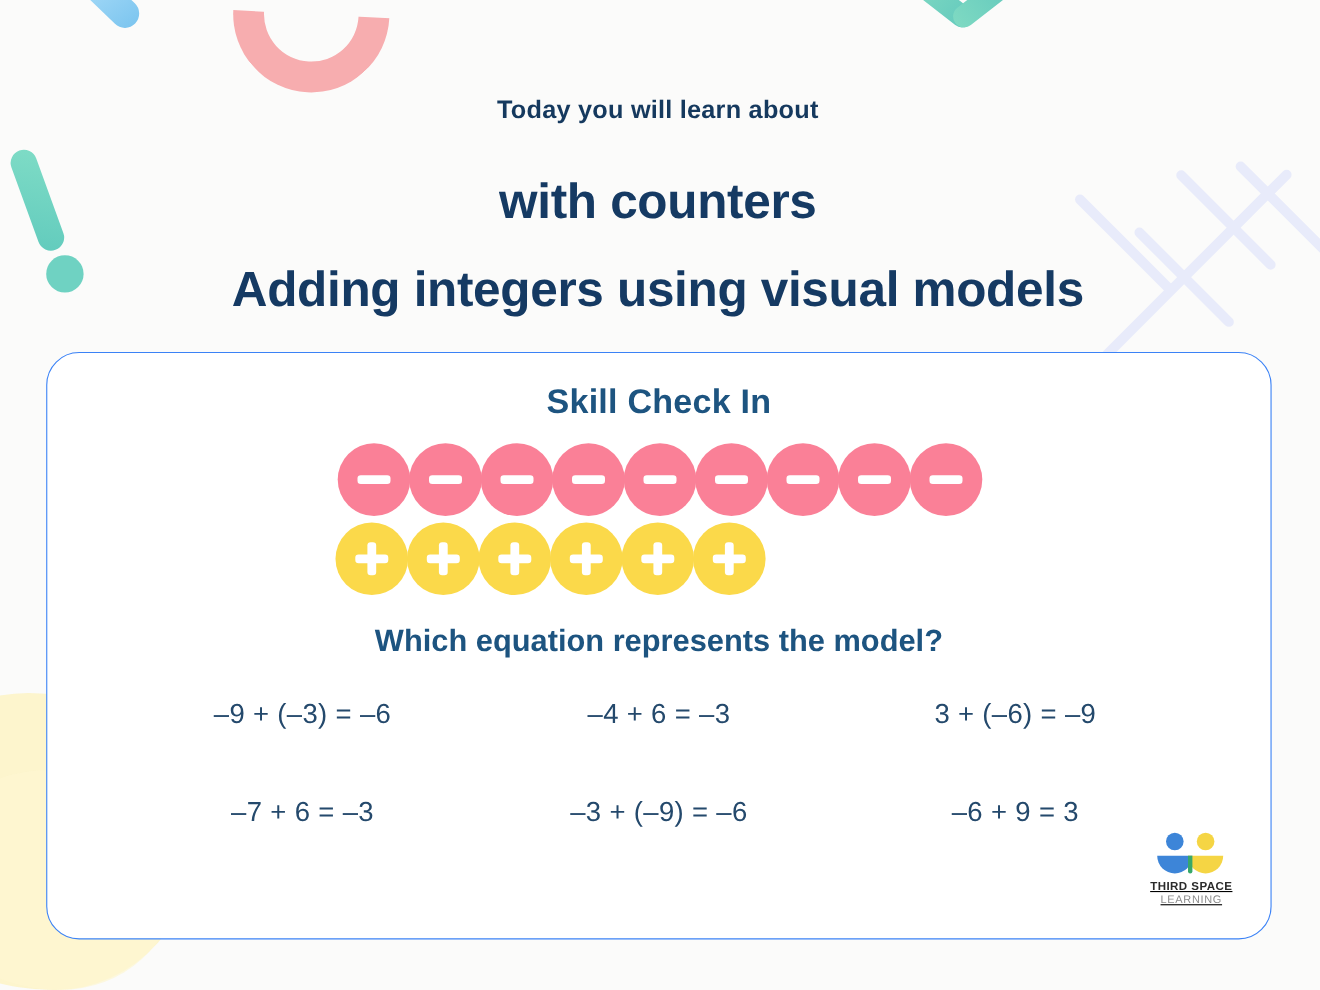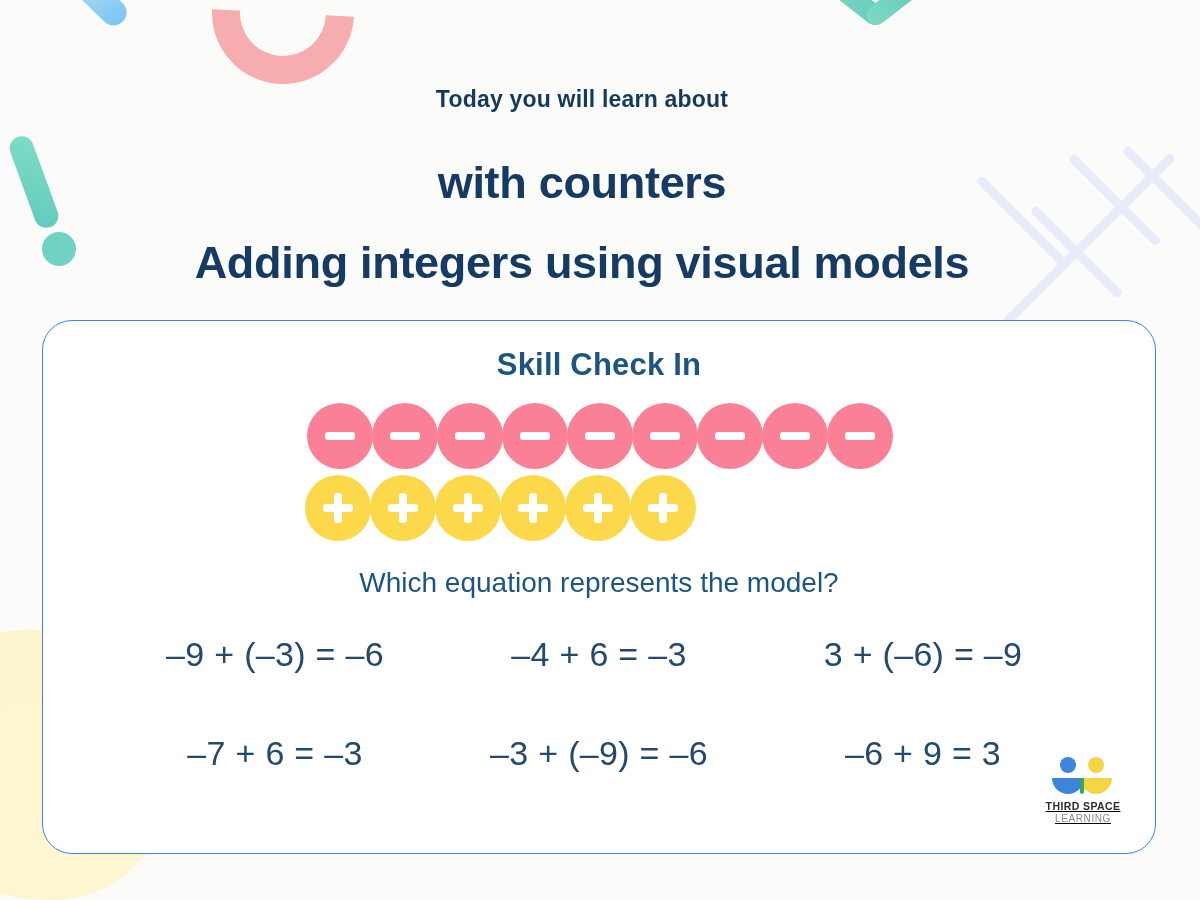--- a/index.html
+++ b/index.html
@@ -105,20 +105,21 @@
     border-radius: 50% 50% 46% 54% / 48% 52% 48% 52%;
     opacity: .7;
   }
 
   
   .header {
     position: absolute;
     left: 0; top: 0;
     width: 1164px;
     text-align: center;
+    padding-left: 16px;
   }
   .eyebrow {
     margin-top: 86px;
     font-size: 23px;
     font-weight: bold;
     color: #15395e;
     letter-spacing: .2px;
   }
   .title {
     margin-top: 30px;
@@ -188,36 +189,36 @@
     width: 8px; height: 30px;
     left: 50%; top: 50%;
     transform: translate(-50%, -50%);
   }
 
   
   .question {
     margin-top: 26px;
     text-align: center;
     font-size: 28px;
-    font-weight: normal;
+    font-weight: bold;
     color: #1d5480;
   }
 
   
   .options {
     margin-top: 36px;
     display: grid;
     grid-template-columns: repeat(3, 1fr);
     row-gap: 60px;
     padding: 0 70px;
     box-sizing: border-box;
   }
   .option {
     text-align: center;
-    font-size: 34px;
+    font-size: 25px;
     color: #24496c;
     letter-spacing: .3px;
   }
 
   
   .logo {
     position: absolute;
     right: 20px; bottom: 28px;
     width: 104px;
     text-align: center;

